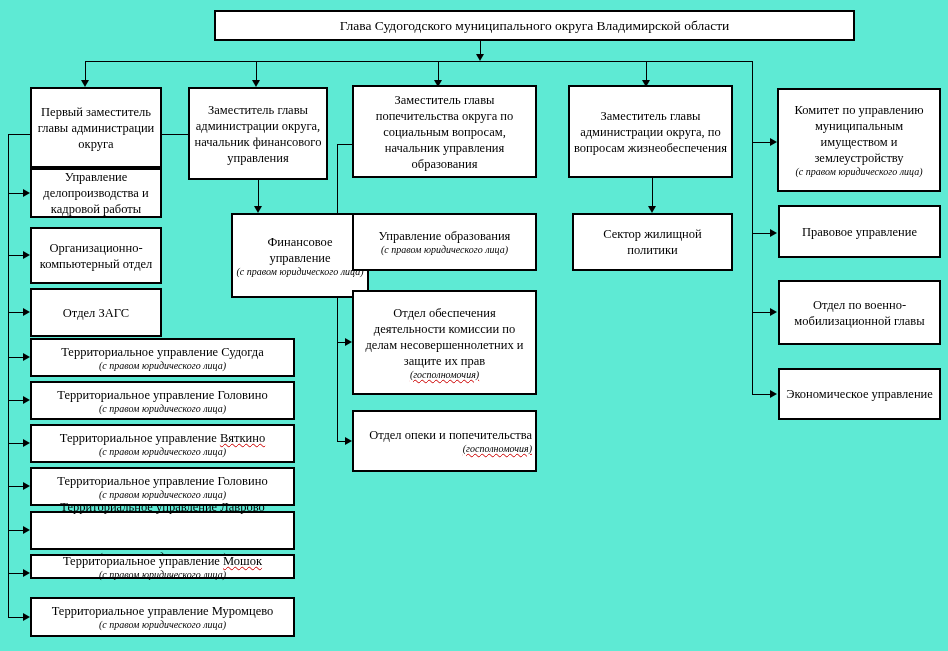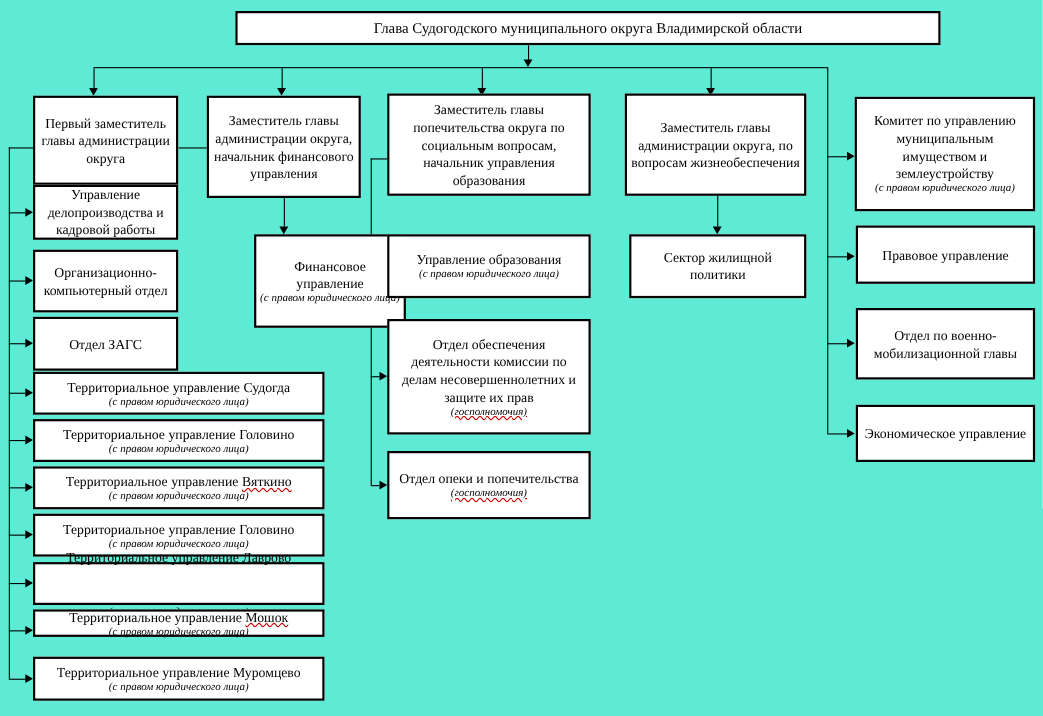--- a/index.html
+++ b/index.html
@@ -158,21 +158,21 @@
   </div>
 
   <div class="box" style="left:352px;top:213px;width:185px;height:58px;">
     <div class="bt">Управление образования</div>
     <div class="bs">(с правом юридического лица)</div>
   </div>
   <div class="box" style="left:352px;top:290px;width:185px;height:105px;">
     <div class="bt">Отдел обеспечения деятельности комиссии по делам несовершеннолетних и защите их прав</div>
     <div class="bs"><span class="wavy">(госполномочия)</span></div>
   </div>
-  <div class="box" style="left:352px;top:410px;width:185px;height:62px;">
+  <div class="box" style="left:352px;top:410px;width:185px;height:62px;align-items:flex-end;">
     <div class="bt">Отдел опеки и попечительства</div>
     <div class="bs"><span class="wavy">(госполномочия)</span></div>
   </div>
 
   <div class="box" style="left:572px;top:213px;width:161px;height:58px;">
     <div class="bt">Сектор жилищной политики</div>
   </div>
 
   <div class="box" style="left:778px;top:205px;width:163px;height:53px;">
     <div class="bt">Правовое управление</div>

